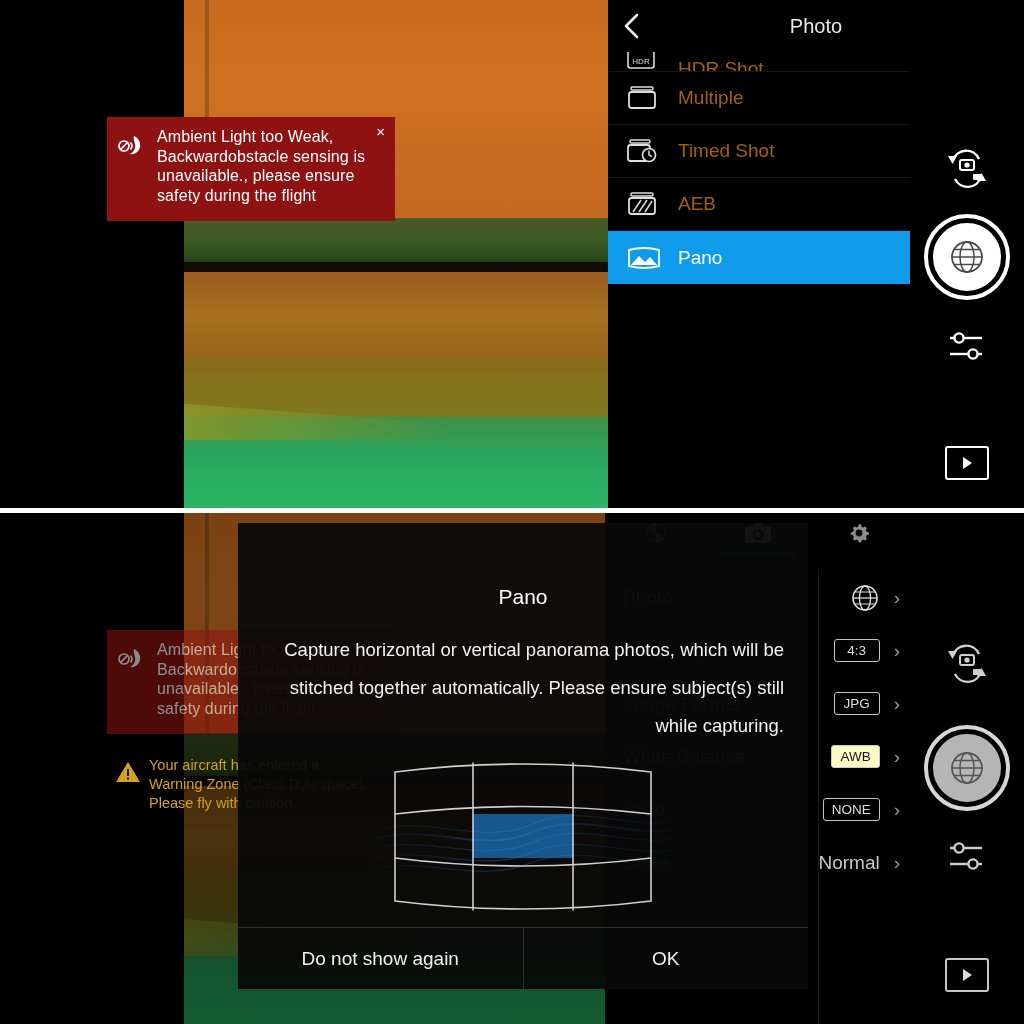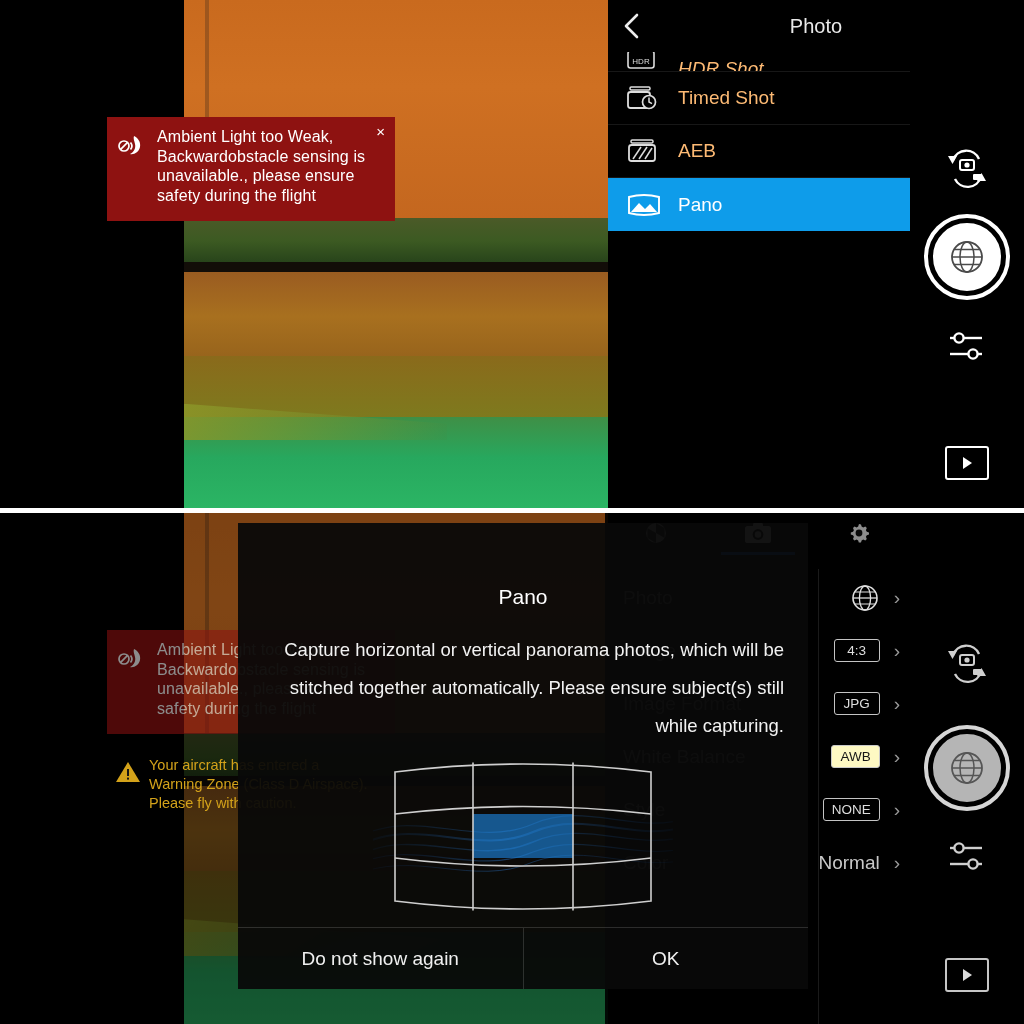--- a/index.html
+++ b/index.html
@@ -97,26 +97,26 @@
     position: absolute; left: 0; top: 0; width: 416px; height: 52px;
     display: flex; align-items: center; background: rgba(0,0,0,.92);
   }
   .menu-back { width: 48px; display:flex; align-items:center; justify-content:center; cursor:pointer; }
   .menu-title {
     flex: 1; text-align: center; color: #e9e9e9; font-size: 20px; padding-right: 48px;
   }
   .menu-list { position: absolute; left: 0; top: 52px; width: 302px; }
   .menu-row {
     height: 53px; display: flex; align-items: center; padding-left: 18px;
-    color: #fdba74; font-size: 19px; border-bottom: 1px solid rgba(255,255,255,.09);
+    color: #a16207; font-size: 19px; border-bottom: 1px solid rgba(255,255,255,.09);
     cursor: pointer;
   }
   .menu-row .m-ico { width: 52px; flex: 0 0 52px; display:flex; align-items:center; }
   .menu-row.clipped { height: 20px; align-items: flex-end; overflow:hidden; }
-  .menu-row.clipped .m-label { transform: translateY(9px); font-style: italic; }
+  .menu-row.clipped .m-label { transform: translateY(9px); }
   .menu-row.sel {
     background: #0e9cea; color: #ffffff; width: 302px; border-bottom: none;
   }
 
   
   .rail { position: absolute; right: 0; top: 0; width: 114px; height: 100%; }
   .rail-btn {
     position: absolute; left: 50%; transform: translateX(-50%);
     display: flex; align-items: center; justify-content: center; cursor: pointer;
   }
@@ -230,20 +230,29 @@
         <div class="menu-row clipped">
           <div class="m-ico">
             <svg width="30" height="24" viewBox="0 0 30 24">
               <rect x="2" y="4" width="26" height="17" rx="2.5" fill="none" stroke="#ddd" stroke-width="1.6"></rect>
               <text x="15" y="16.5" font-size="8" fill="#ddd" text-anchor="middle" font-family="Liberation Sans">HDR</text>
             </svg>
           </div>
           <div class="m-label">HDR Shot</div>
         </div>
 
+        <div class="menu-row">
+          <div class="m-ico">
+            <svg width="32" height="28" viewBox="0 0 32 28">
+              <rect x="5" y="3" width="22" height="3" rx="1.2" fill="none" stroke="#ddd" stroke-width="1.5"></rect>
+              <rect x="3" y="8" width="26" height="16" rx="2.5" fill="none" stroke="#ddd" stroke-width="1.8"></rect>
+            </svg>
+          </div>
+          <div class="m-label">Multiple</div>
+        </div>
 
         <div class="menu-row">
           <div class="m-ico">
             <svg width="34" height="28" viewBox="0 0 34 28">
               <rect x="4" y="3" width="20" height="3" rx="1.2" fill="none" stroke="#ddd" stroke-width="1.5"></rect>
               <rect x="2" y="8" width="22" height="16" rx="2.5" fill="none" stroke="#ddd" stroke-width="1.8"></rect>
               <circle cx="23" cy="18" r="6.5" fill="#000" stroke="#ddd" stroke-width="1.7"></circle>
               <polyline points="23,13.6 23,18 26,19.6" fill="none" stroke="#ddd" stroke-width="1.5"></polyline>
             </svg>
           </div>

